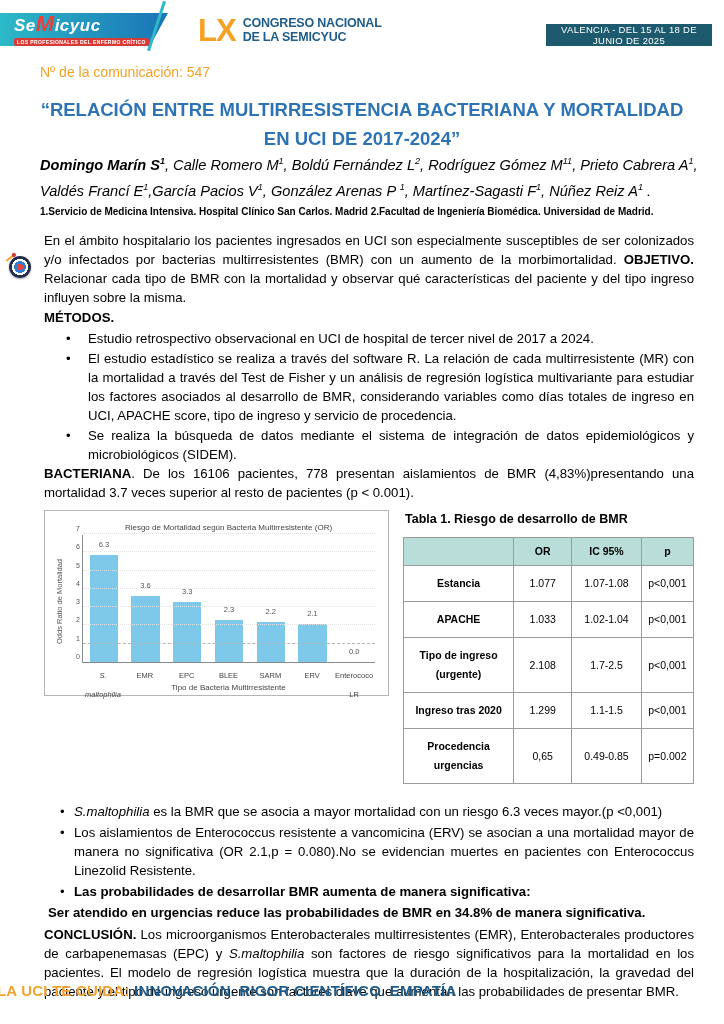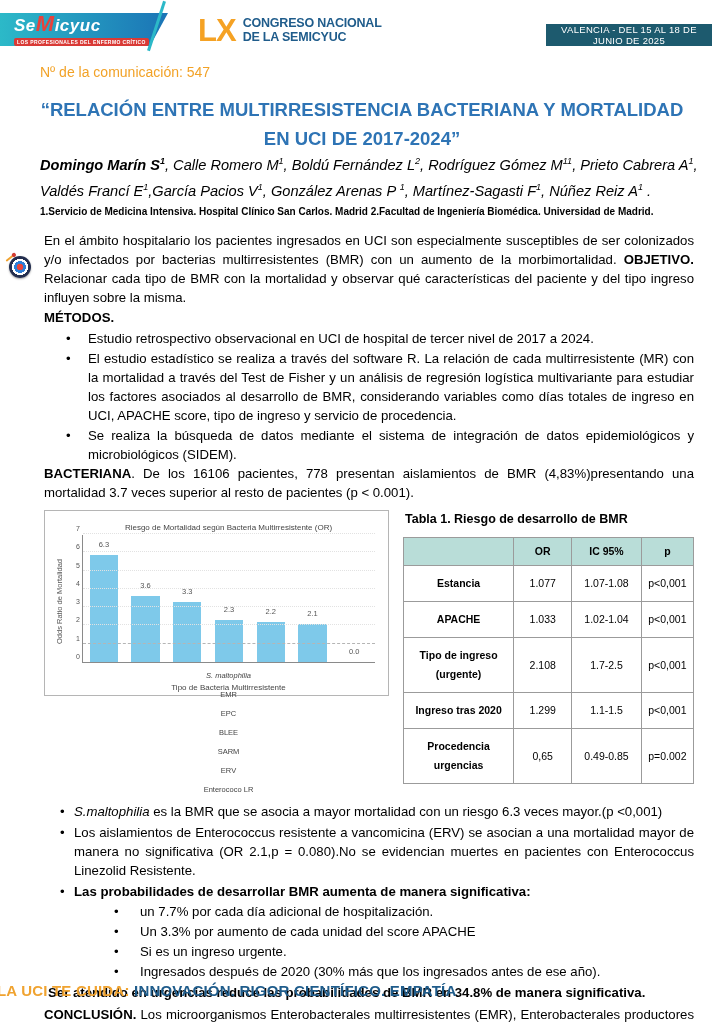--- a/index.html
+++ b/index.html
@@ -72,21 +72,21 @@
     font-size:7.5px; color:#555; text-align:center; }
   .plot-area { position:absolute; left:37px; top:24px; right:13px; height:128px;
     border-left:1px solid #8a8a8a; border-bottom:1px solid #8a8a8a; }
   .grid { position:absolute; left:0; right:0; height:0; border-top:1px dotted #e2e2e2; }
   .grid.ref { border-top:1px dashed #b5b5b5; }
   .ytick { position:absolute; left:-13px; width:10px; text-align:right; font-size:7px; color:#555; }
   .bars { position:absolute; left:0; right:0; bottom:0; top:0; display:flex; align-items:flex-end; }
   .bar-slot { flex:1; display:flex; flex-direction:column; align-items:center; justify-content:flex-end; height:100%; }
   .bar-label { font-size:7.5px; color:#555; margin-bottom:1px; }
   .bar { width:68%; background:#7ec9ea; }
-  .x-labels { position:absolute; left:37px; right:13px; top:155px; display:flex;flex-direction:column; }
+  .x-labels { position:absolute; left:37px; right:13px; top:155px; display:flex; }
   .x-labels span { flex:1; text-align:center; font-size:7.5px; color:#444; }
   .x-labels span:first-child { font-style:italic; }
   .x-title { position:absolute; left:37px; right:13px; top:167px; text-align:center; font-size:8px; color:#454545; }
 
   
   .right-col { flex:1; padding-top:0; }
   .table-title { font-size:12.5px; font-weight:700; margin:0 0 8px 2px; }
   table.risk { width:100%; border-collapse:collapse; font-size:10.5px; table-layout:fixed; }
   table.risk th, table.risk td { border:1px solid #9b9b9b; text-align:center; vertical-align:middle; padding:8px 3px; }
   table.risk th { background:#b9ddd8; font-weight:700; height:27px; padding:4px 3px; }
@@ -258,26 +258,21 @@
                 <td>p=0.002</td>
               </tr>
             </tbody>
         </table>
       </div>
     </div>
 
     <ul class="findings">
         <li><i>S.maltophilia</i> es la BMR que se asocia a mayor mortalidad con un riesgo 6.3 veces mayor.(p &lt;0,001)</li>
         <li>Los aislamientos de Enterococcus resistente a vancomicina (ERV) se asocian a una mortalidad mayor de manera no significativa (OR 2.1,p = 0.080).No se evidencian muertes en pacientes con Enterococcus Linezolid Resistente.</li>
-        <li><b>Las probabilidades de desarrollar BMR aumenta de manera significativa:</b><ul class="sub-list">
-            <li>un 7.7% por cada día adicional de hospitalización.</li>
-            <li>Un 3.3% por aumento de cada unidad del score APACHE</li>
-            <li>Si es un ingreso urgente.</li>
-            <li>Ingresados después de 2020 (30% más que los ingresados antes de ese año).</li>
-          </ul></li>
+        <li><b>Las probabilidades de desarrollar BMR aumenta de manera significativa:</b></li>
       </ul>
     <div class="urgencias-line"><b>Ser atendido en urgencias reduce las probabilidades de BMR en 34.8% de manera significativa.</b></div>
     <div class="conclusion"><b>CONCLUSIÓN.</b> Los microorganismos Enterobacterales multirresistentes (EMR), Enterobacterales productores de carbapenemasas (EPC) y <i>S.maltophilia</i> son factores de riesgo significativos para la mortalidad en  los pacientes. El modelo de regresión logística muestra que la duración de la hospitalización, la gravedad del paciente y el tipo de ingreso urgente son factores clave que aumentan las probabilidades de presentar BMR.</div>
   </div>
 
   <div class="footer">
     <span class="f-orange">LA UCI TE CUIDA: </span><span class="f-blue">INNOVACIÓN. RIGOR CIENTÍFICO. EMPATÍA</span>
   </div>
 
 </div>

